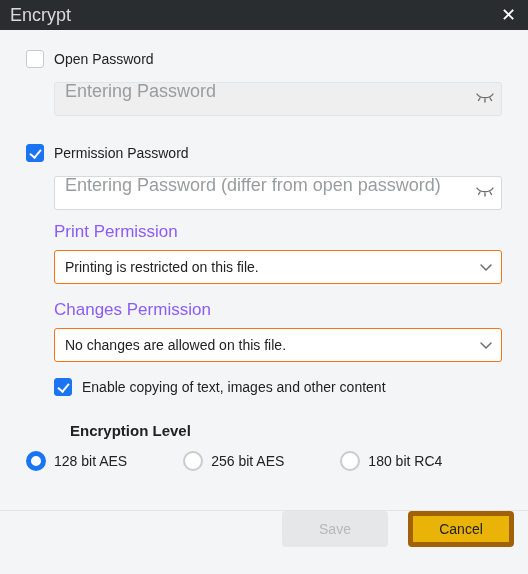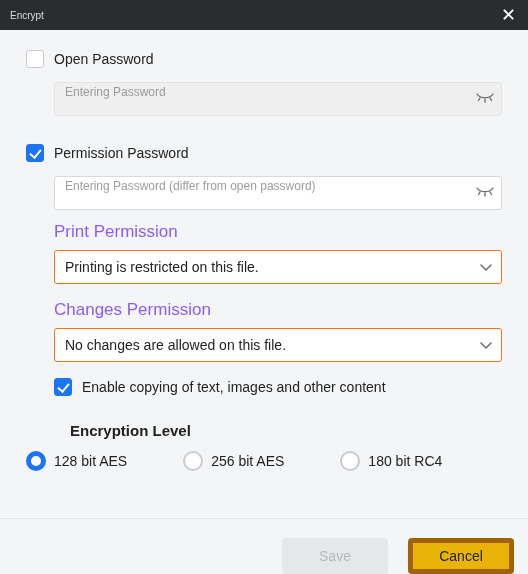--- a/index.html
+++ b/index.html
@@ -1,42 +1,42 @@
 <!DOCTYPE html>
 <html><head>
 <meta charset="utf-8">
 <style>
   * { box-sizing: border-box; margin: 0; padding: 0; }
   html, body { width: 528px; height: 574px; font-family: -apple-system, "Segoe UI", Arial, sans-serif; font-size: 14px; color: #222; background: #f4f5f6; }
   .titlebar { height: 30px; background: #2a2d30; color: #d9dbdd; display: flex; align-items: center; justify-content: space-between; padding: 0 8px 0 10px; }
-  .titlebar .title { font-size: 10px; }
+  .titlebar .title { font-size: 18px; }
   .titlebar .close { color: #fff; font-size: 18px; cursor: pointer; line-height: 1; padding: 2px 4px; }
   .body { padding: 20px 26px 0 26px; position: relative; height: calc(100% - 30px); }
   .section { margin-bottom: 28px; }
   .row-check { display: flex; align-items: center; gap: 10px; margin-bottom: 14px; }
   .chk { width: 18px; height: 18px; border: 1px solid #c9cbce; background: #fff; border-radius: 3px; display: inline-flex; align-items: center; justify-content: center; cursor: pointer; }
   .chk.checked { background: #1b74f1; border-color: #1b74f1; }
   .chk.checked::after { content: ""; width: 5px; height: 9px; border: solid #fff; border-width: 0 2px 2px 0; transform: rotate(40deg); margin-top: -2px; }
   .field { position: relative; margin-left: 28px; margin-bottom: 12px; }
-  .pw-input { width: 100%; height: 34px; border: 1px solid #d7d9db; background: #fff; border-radius: 3px; padding: 0 36px 15px 10px; font-size: 12px; color: #222; }
+  .pw-input { width: 100%; height: 34px; border: 1px solid #d7d9db; background: #fff; border-radius: 3px; padding: 0 36px 15px 10px; font-size: 18px; color: #222; }
   .pw-input.disabled { background: #efefef; color: #9a9c9e; border-color: #e3e4e6; }
   .pw-input::placeholder { color: #9a9c9e; }
   .eye { position: absolute; right: 8px; top: 50%; transform: translateY(-50%); cursor: pointer; color: #6b6d70; }
   .eye svg { display: block; }
   .sub-label { margin-left: 28px; margin-top: 6px; margin-bottom: 8px; font-size: 17px; color: #8b5cf6; }
   .select { position: relative; margin-left: 28px; }
   .select .sel-box { width: 100%; height: 34px; border: 1px solid #f97316; background: #fff; border-radius: 3px; padding: 0 32px 0 10px; display: flex; align-items: center; cursor: pointer; }
   .select .chev { position: absolute; right: 10px; top: 50%; transform: translateY(-50%); color: #6b6d70; pointer-events: none; }
   .check-inline { display: flex; align-items: center; gap: 10px; margin-left: 28px; margin-top: 16px; }
   .enc-title { font-weight: 600; margin-top: 26px; margin-bottom: 12px; font-size: 15px; margin-left: 44px; }
   .radios { display: flex; align-items: center; gap: 56px; }
   .radio { display: flex; align-items: center; gap: 8px; cursor: pointer; }
   .rdisc { width: 20px; height: 20px; border-radius: 50%; border: 2px solid #c9cbce; background: #fff; position: relative; }
   .radio.selected .rdisc { border: 5px solid #1b74f1; }
-  .footer { position: absolute; left: 0; right: 0; bottom: 0; border-top: 1px solid #e3e4e6; height: 56px; display: flex; align-items: flex-end; justify-content: flex-end; gap: 20px; padding: 0 14px; }
+  .footer { position: absolute; left: 0; right: 0; bottom: 0; border-top: 1px solid #e3e4e6; height: 64px; display: flex; align-items: flex-start; justify-content: flex-end; gap: 20px; padding: 0 14px; }
   .btn { min-width: 106px; height: 36px; border-radius: 4px; font-size: 14px; display: inline-flex; align-items: center; justify-content: center; cursor: pointer; }
   .btn-save { background: #e6e7e8; color: #b7b8ba; border: none; cursor: default; }
   .btn-cancel { background: #eab308; color: #222; border: 5px solid #a16207; }
 </style>
 </head>
 <body>
 
 <div class="titlebar">
   <span class="title">Encrypt</span>
   <span class="close">✕</span>

